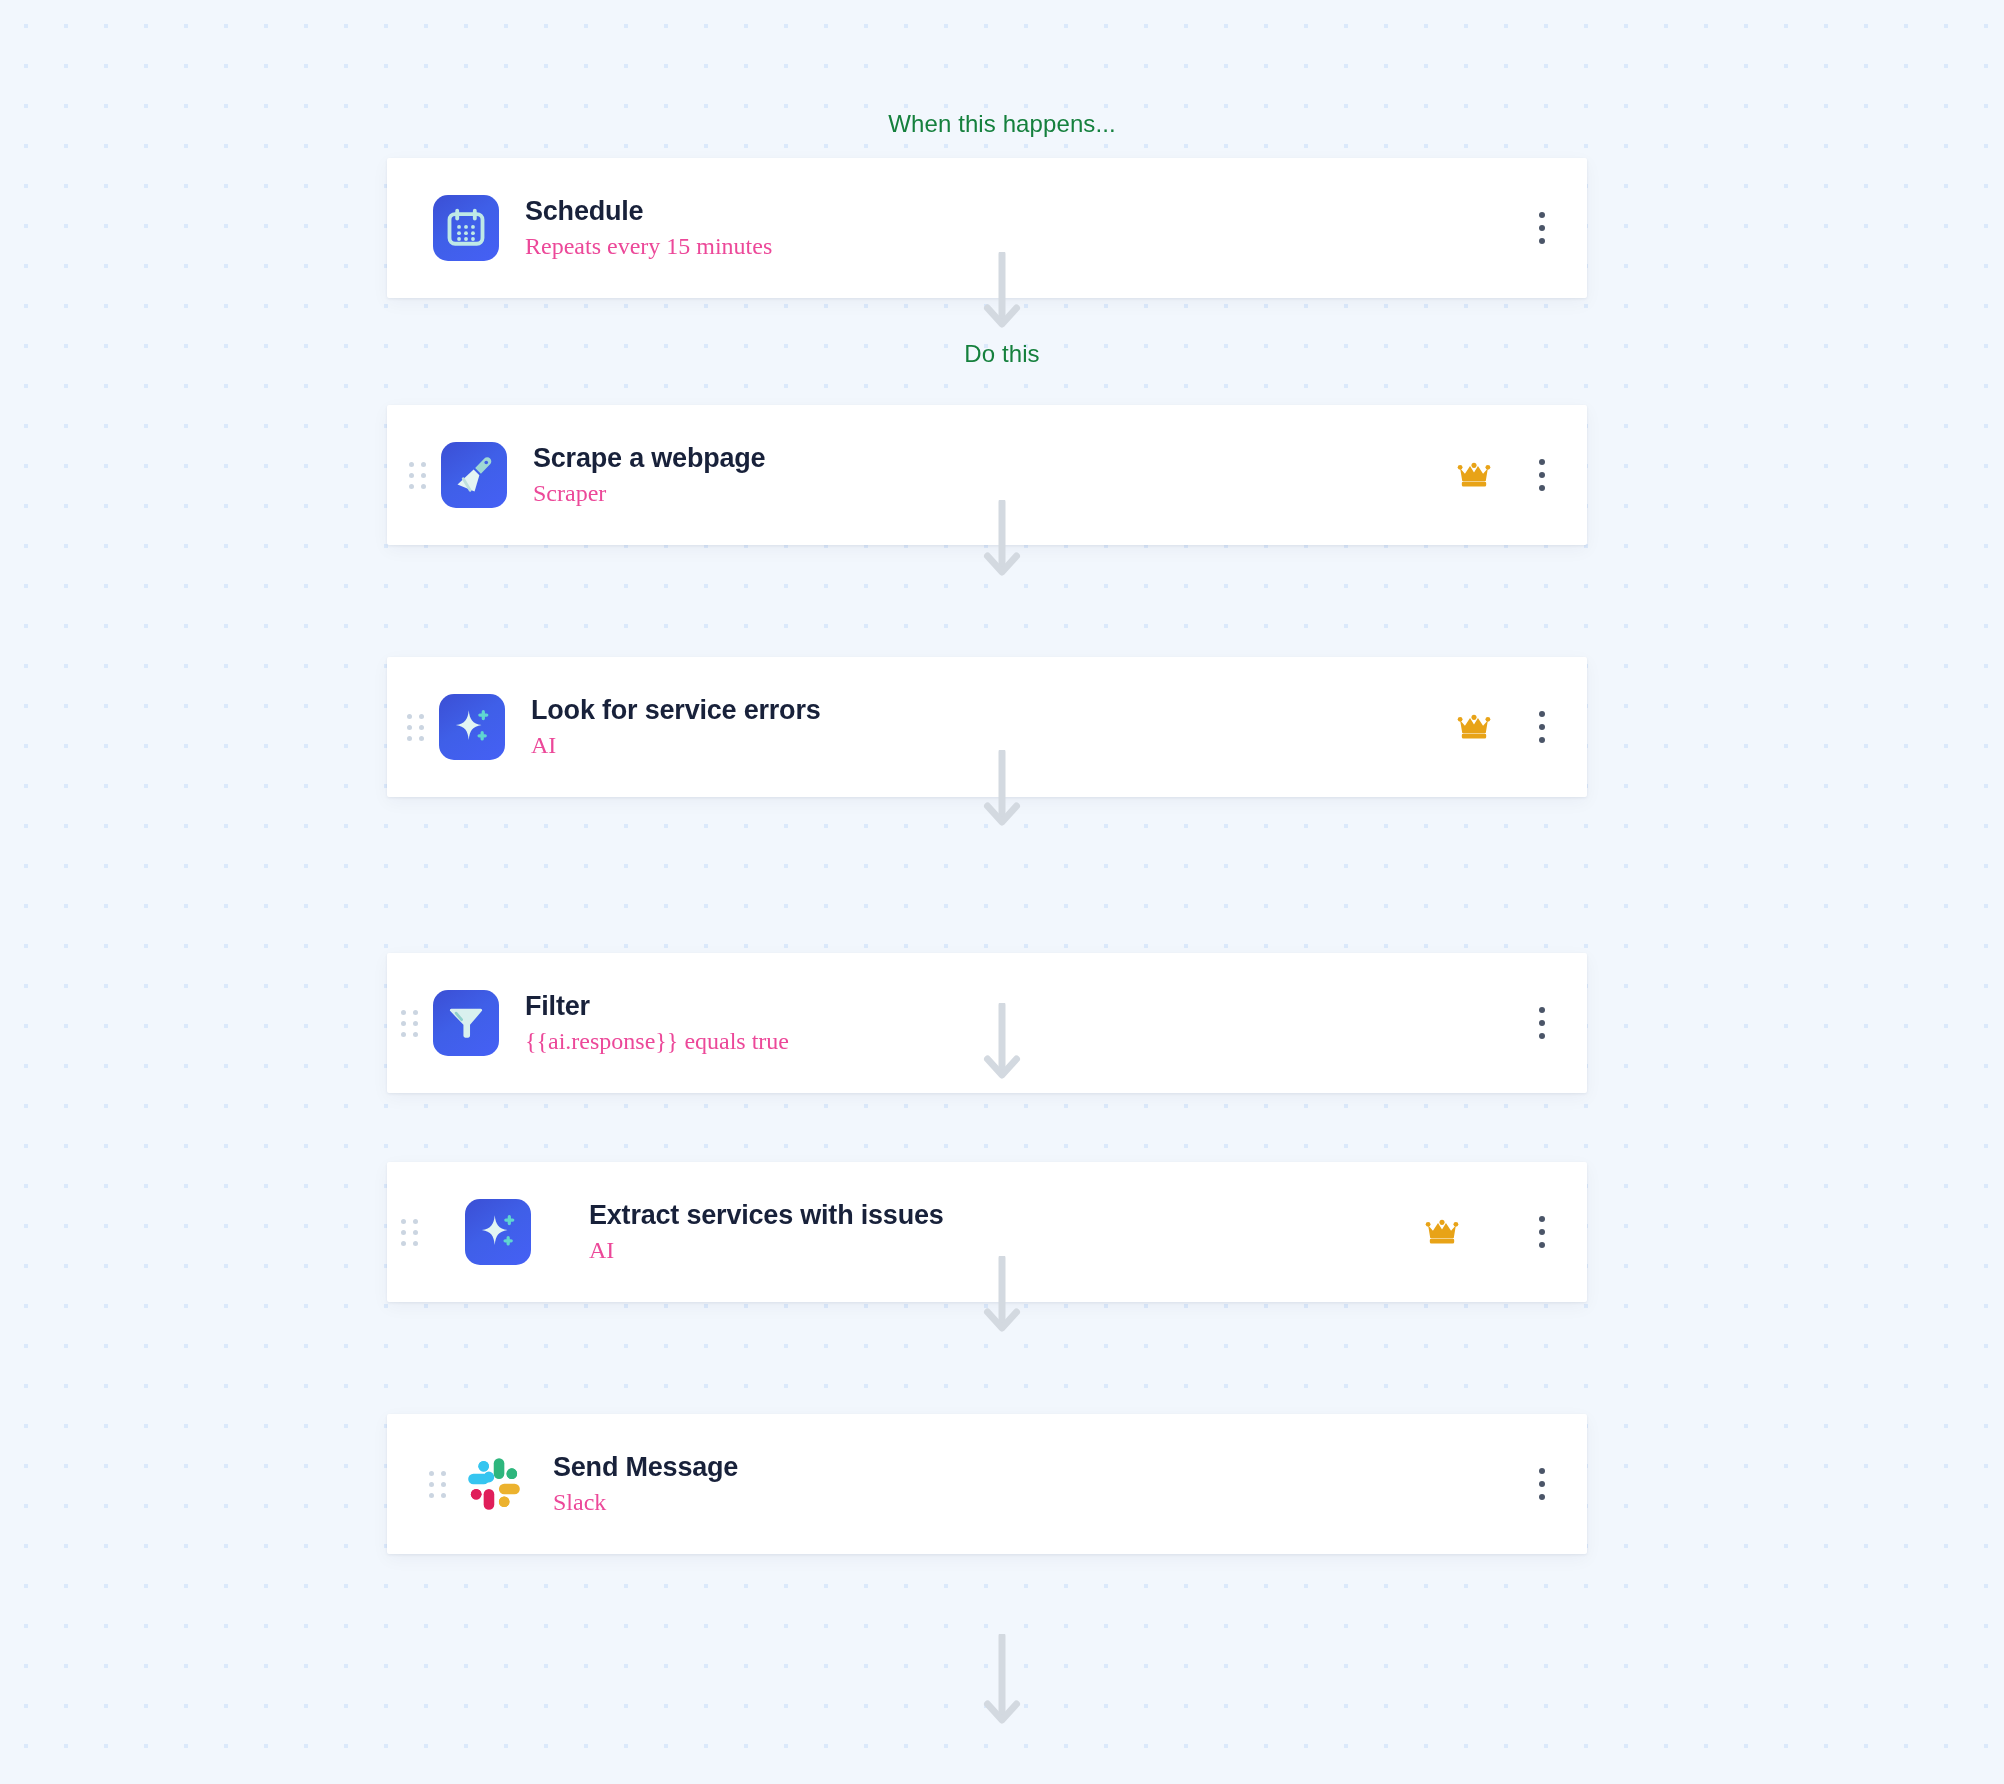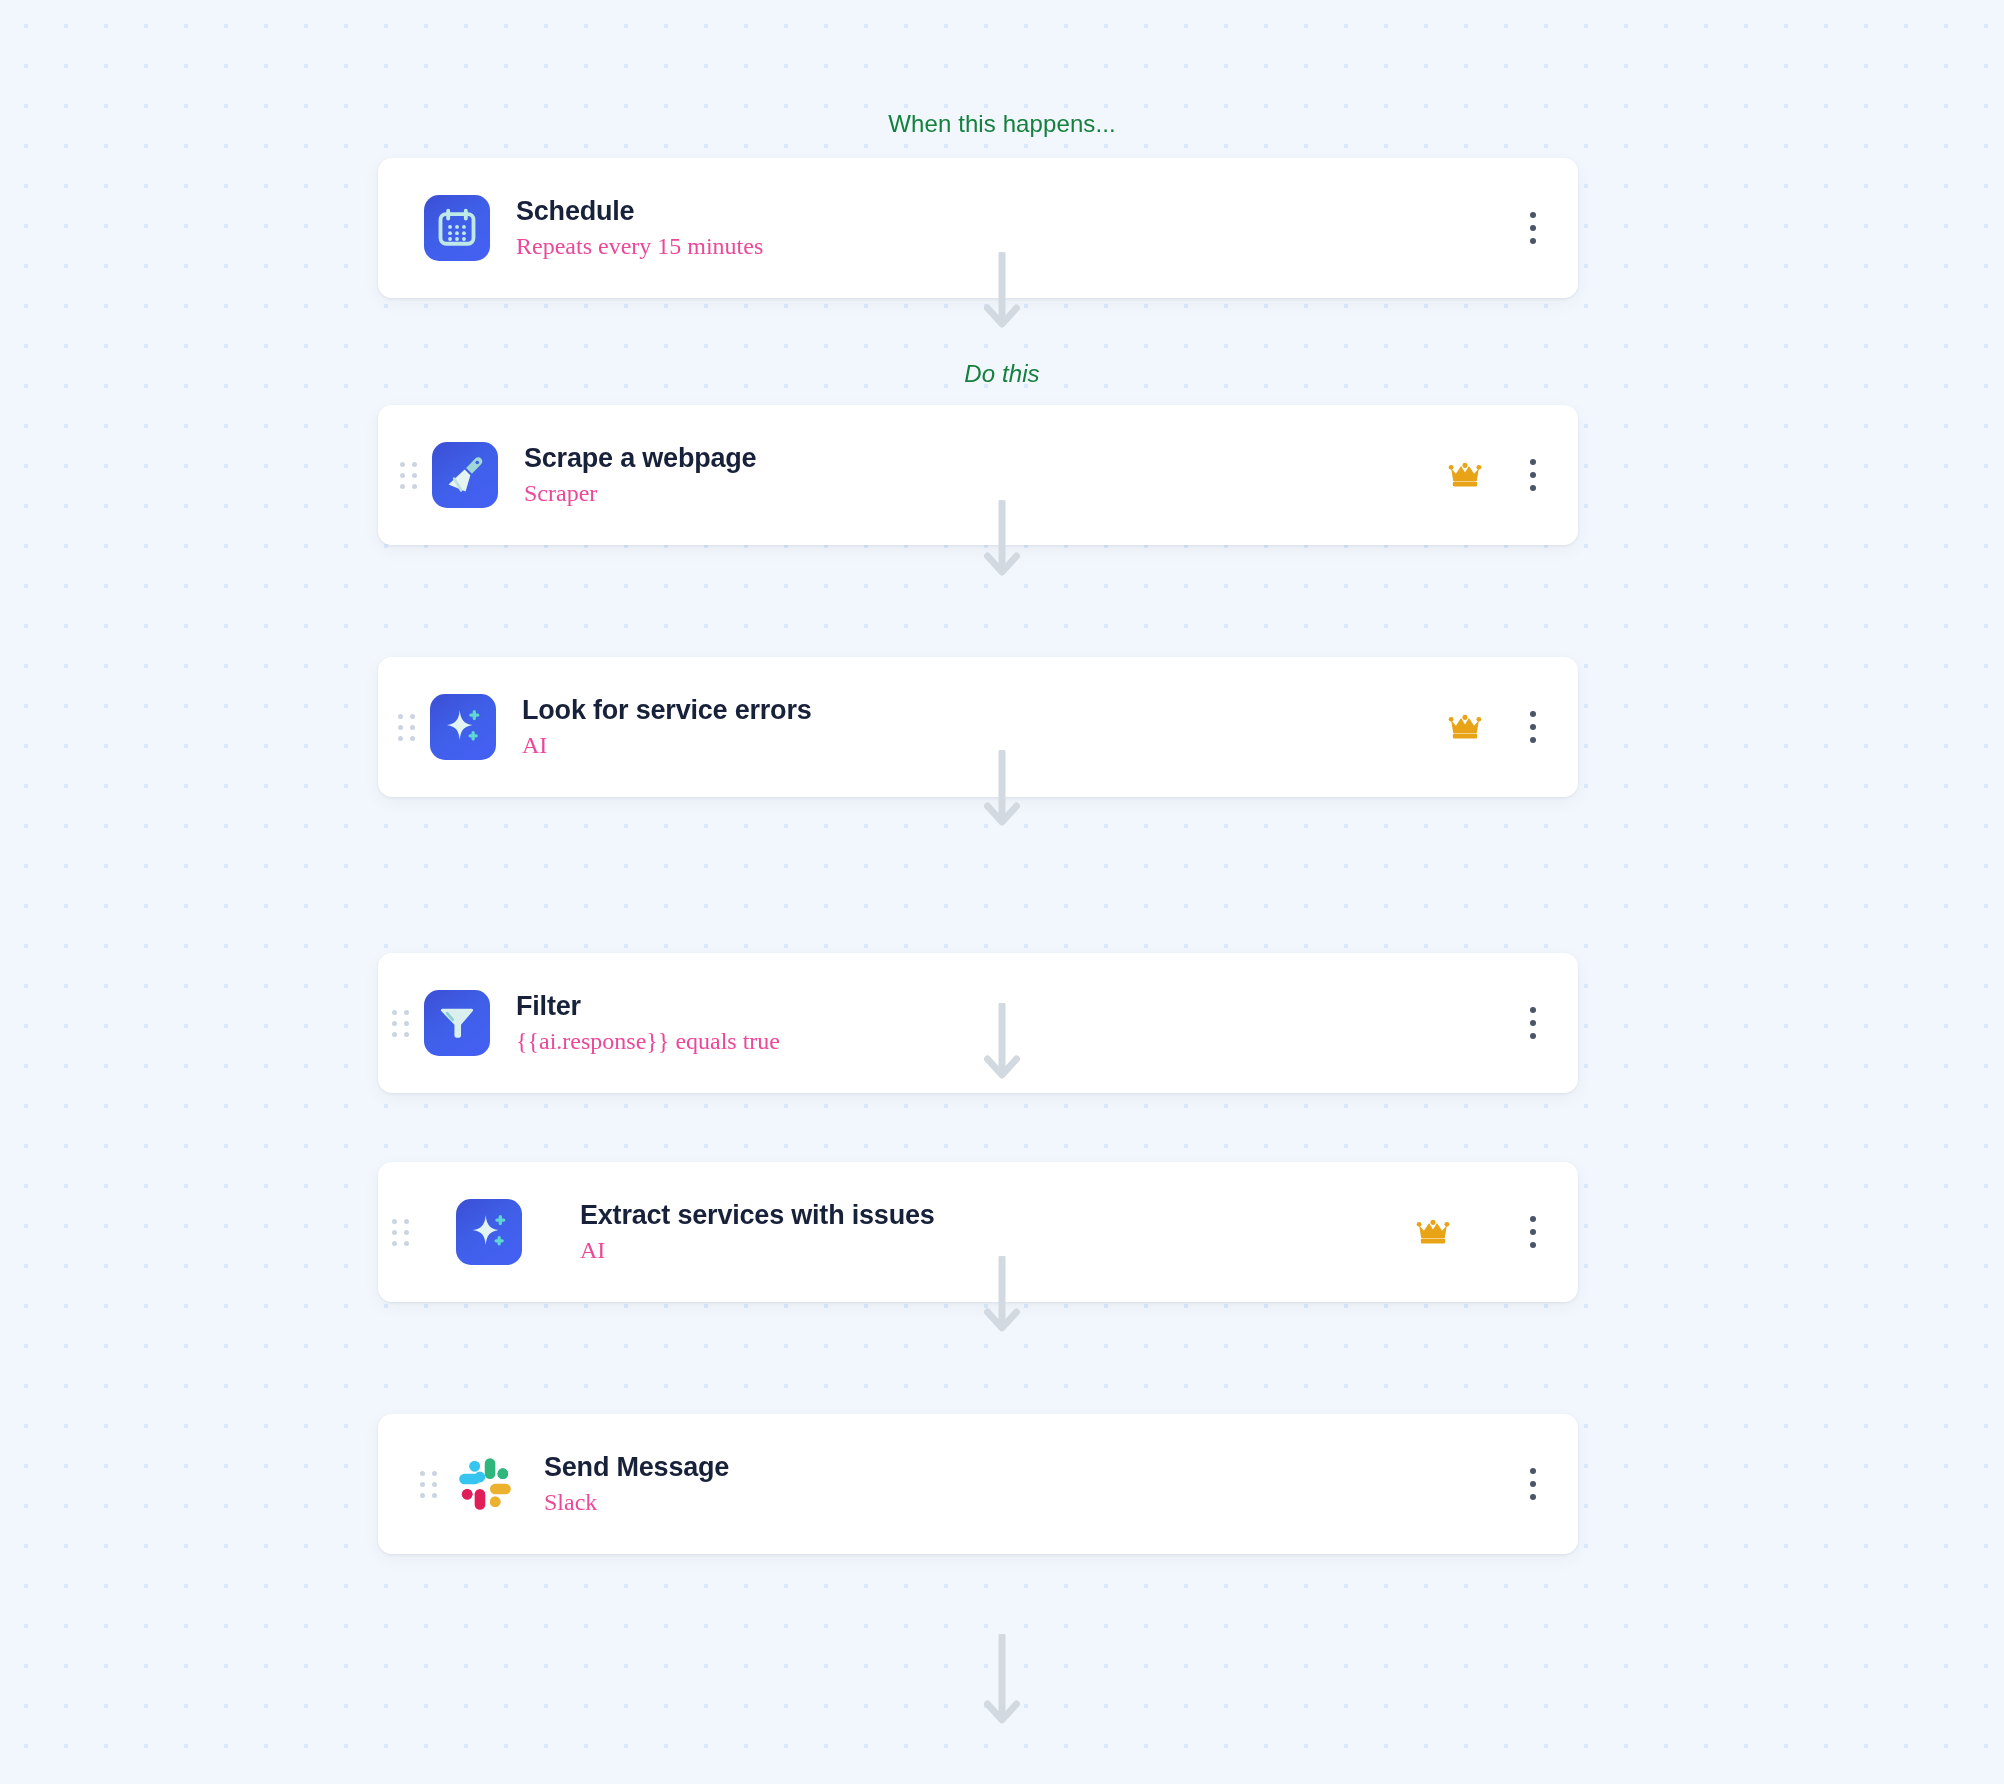--- a/index.html
+++ b/index.html
@@ -32,25 +32,25 @@
     text-align: center;
     font-size: 24px;
     color: #15803d;
     letter-spacing: 0.1px;
     white-space: nowrap;
   }
 
   
   .card {
     position: absolute;
-    left: 378px;
+    left: 387px;
     width: 1200px;
     height: 140px;
     background: #ffffff;
-    border-radius: 14px;
+    border-radius: 2px;
     box-shadow: 0 1px 3px rgba(15, 30, 60, 0.07),
                 0 5px 18px rgba(15, 30, 60, 0.045);
     display: flex;
     align-items: center;
     padding: 0 28px 0 0;
   }
 
   
   .drag-handle {
     width: 44px;
@@ -215,21 +215,21 @@
     </div>
   </div>
 
   <div class="arrow" style="top:252px;">
     <svg width="48" height="86" viewBox="0 0 48 86" aria-hidden="true">
       <path d="M24 2 V70" stroke="#d3d9e0" stroke-width="7" stroke-linecap="round" fill="none"></path>
       <path d="M9.5 56 L24 72 L38.5 56" stroke="#d3d9e0" stroke-width="7" stroke-linecap="round" stroke-linejoin="round" fill="none"></path>
     </svg>
   </div>
 
-  <div class="section-label" style="top:360px;font-style:italic;">Do this</div>
+  <div class="section-label" style="top:340px;">Do this</div>
 
   <div class="card" style="top:405px;padding-left:8px;">
     <div class="drag-handle">
       <div class="dots">
           <i></i>
           <i></i>
           <i></i>
           <i></i>
           <i></i>
           <i></i>

